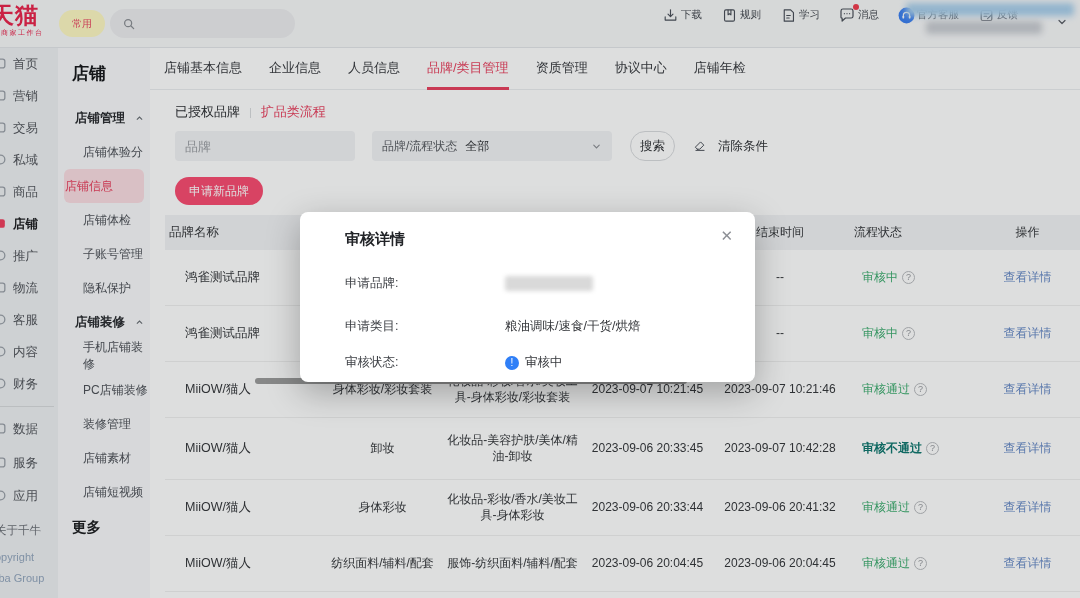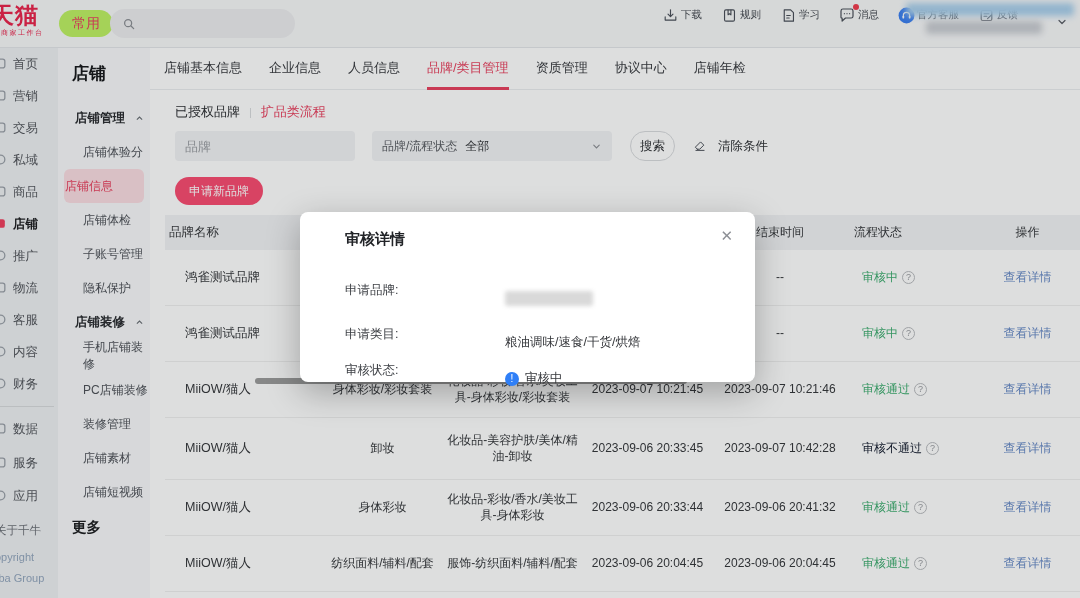--- a/index.html
+++ b/index.html
@@ -5,21 +5,21 @@
   * { box-sizing: border-box; margin: 0; padding: 0; }
   html,body { width:1080px; height:598px; overflow:hidden; }
   body { font-family:"Liberation Sans","DejaVu Sans",sans-serif; font-size:12.5px; color:#333; }
   #app { position:relative; width:1080px; height:598px; background:#eef0f3; overflow:hidden; }
 
   
   .header { position:absolute; left:0; top:0; width:1080px; height:48px; background:#f7f8f9; border-bottom:1px solid #e4e6e9; z-index:5; }
   .logo { position:absolute; left:-9px; top:2px; width:70px; }
   .logo .l1 { font-size:23px; font-weight:bold; color:#e9234b; letter-spacing:1px; line-height:26px; }
   .logo .l2 { font-size:7px; color:#e9234b; letter-spacing:1.5px; margin-left:10px; }
-  .quick-pill { position:absolute; left:59px; top:10px; height:27px; padding:8px 13px; background:#bef264; color:#e8415f; font-size:14px; border-radius:14px; display:flex; align-items:center; }
+  .quick-pill { position:absolute; left:59px; top:10px; height:27px; padding:8px 13px; background:#fef9c3; color:#e8415f; font-size:10px; border-radius:14px; display:flex; align-items:center; }
   .searchbar { position:absolute; left:110px; top:9px; width:185px; height:29px; background:#ededef; border-radius:15px; display:flex; align-items:center; padding-left:12px; }
   .hdr-actions { position:absolute; left:660px; top:5px; display:flex; gap:17px; }
   .hdr-act { display:flex; flex-direction:row; align-items:center; gap:1px; cursor:pointer; }
   .hdr-act .ico { position:relative; width:20px; height:20px; display:flex; align-items:center; justify-content:center; }
   .hdr-act .lbl { font-size:10.5px; color:#474b52; white-space:nowrap; }
   .badge-dot { position:absolute; right:-2px; top:-1px; width:6px; height:6px; background:#f23c4f; border-radius:50%; }
   .user-blur { position:absolute; left:898px; top:0; width:182px; height:47px; }
   .blur-blue { position:absolute; left:8px; top:3px; width:168px; height:13px; background:#a9cfec; filter:blur(3px); border-radius:3px; }
   .blur-gray { position:absolute; left:28px; top:21px; width:116px; height:13px; background:#c9ccd2; filter:blur(3px); border-radius:3px; }
   .hdr-chevron { position:absolute; left:1056px; top:16px; }
@@ -67,33 +67,33 @@
   .trow { display:grid; grid-template-columns:160px 115px 145px 125px 140px 125px 105px; align-items:center; }
   .thead { background:#f2f3f5; height:35px; font-size:13px; color:#2b2d31; }
   .tr { min-height:56px; border-bottom:1px solid #efefef; background:#fff; }
   .tr.tall { min-height:62px; }
   .td { text-align:center; font-size:12px; line-height:1.3; padding:6px 4px; word-break:break-all; color:#35373b; }
   .td.c1 { text-align:left; padding-left:20px; font-size:12.5px; }
   .td.c6 { text-align:left; padding-left:12px; display:flex; align-items:center; gap:4px; }
   .thead .td { font-weight:normal; padding:0 4px; }
   .thead .c6 { display:flex; }
   .status-pass, .status-pending { color:#3cab6e; }
-  .status-fail { color:#0f172a; }
+  .status-fail { color:#0f766e;font-weight:bold; }
   .q-ico { display:inline-flex; width:13px; height:13px; border:1px solid #b8babe; border-radius:50%; color:#97999e; font-size:9px; align-items:center; justify-content:center; cursor:pointer; flex:none; }
   .link { color:#6487c5; cursor:pointer; font-size:12px; }
   .hscrollbar { position:absolute; left:255px; top:378px; width:432px; height:6px; background:#9b9b9b; border-radius:3px; z-index:10; }
 
   
   .overlay { position:absolute; inset:0; background:rgba(15,18,22,0.14); z-index:50; }
   .modal { position:absolute; left:300px; top:212px; width:455px; height:170px; background:#fff; border-radius:8px; box-shadow:0 10px 34px rgba(0,0,0,0.28); z-index:60; }
   .m-title { position:absolute; left:45px; top:18px; font-size:15px; font-weight:bold; color:#222428; }
   .m-close { position:absolute; right:22px; top:15px; font-size:15px; color:#8d9096; cursor:pointer; }
   .m-row { position:absolute; left:45px; display:flex; align-items:center; }
   .m-label { width:160px; font-size:12.5px; color:#3c3f44; }
-  .m-val { font-size:12.5px; color:#35373b; display:flex; align-items:center; gap:6px;margin-top:16px; }
+  .m-val { font-size:12.5px; color:#35373b; display:flex; align-items:center; gap:6px; }
   .m-blur { width:88px; height:15px; background:#d9d9d9; filter:blur(2px); border-radius:2px; }
   .info-ico { width:14px; height:14px; background:#2f7ff7; border-radius:50%; color:#fff; font-size:10px; display:inline-flex; align-items:center; justify-content:center; flex:none; }
 
   svg { display:block; }
 </style>
 </head>
 <body>
 
 <div id="app">
 

